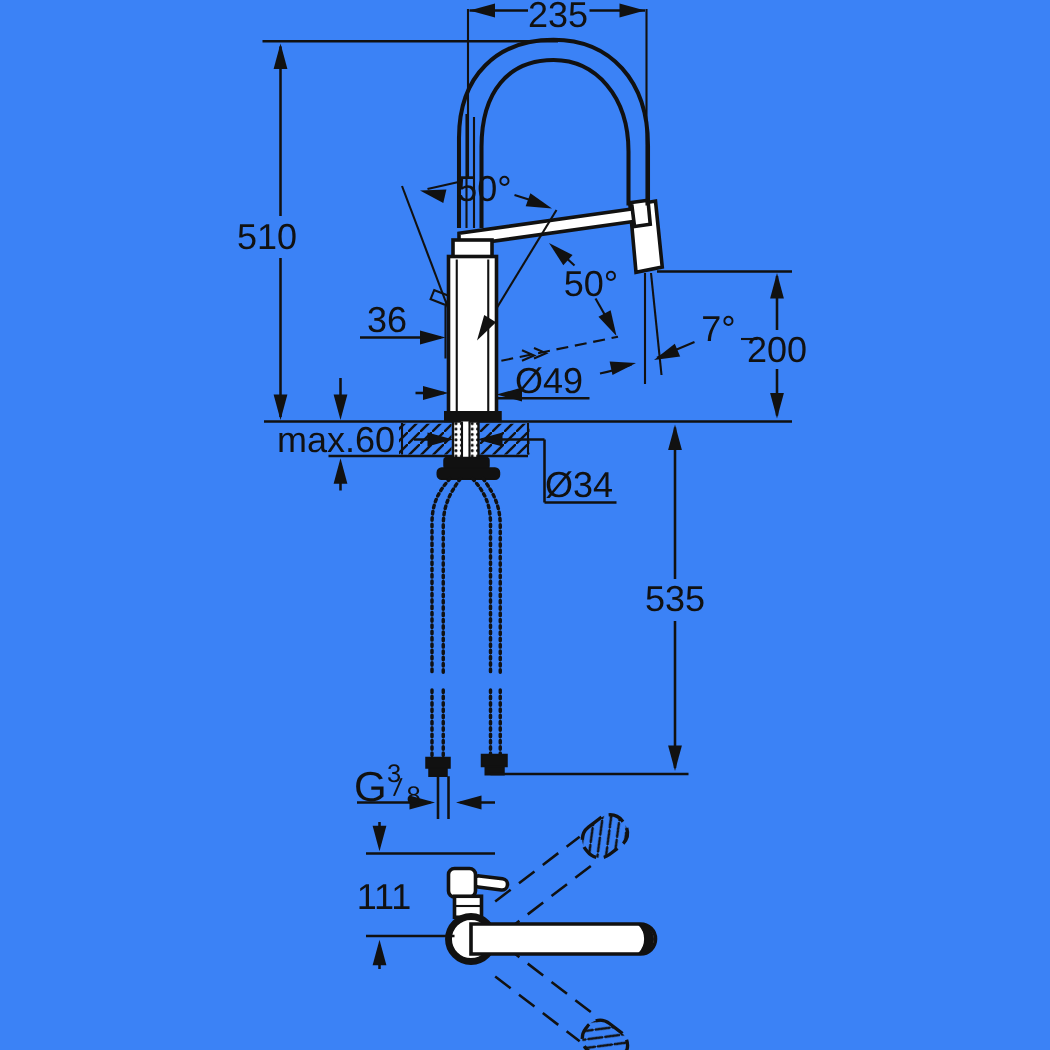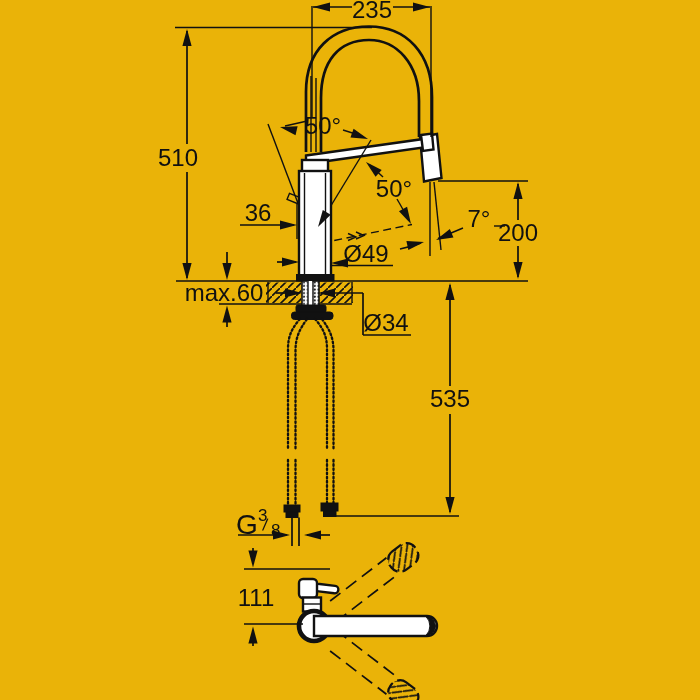--- a/index.html
+++ b/index.html
@@ -1,17 +1,17 @@
 <!DOCTYPE html>
 <html><head>
 <meta charset="utf-8">
 <style>
   html,body{margin:0;padding:0;background:#ffffff;}
   .canvas{
-    position:relative;width:700px;height:700px;background:#eab308;overflow:hidden;
+    position:relative;width:700px;height:700px;background:#3b82f6;overflow:hidden;
     font-family:"Liberation Sans", sans-serif;
   }
   svg{display:block;}
   .dim-text{
     font-family:"Liberation Sans", sans-serif;
     font-size:24px;fill:#111;
   }
   .dim-text-sm{
     font-family:"Liberation Sans", sans-serif;
     font-size:17px;fill:#111;

